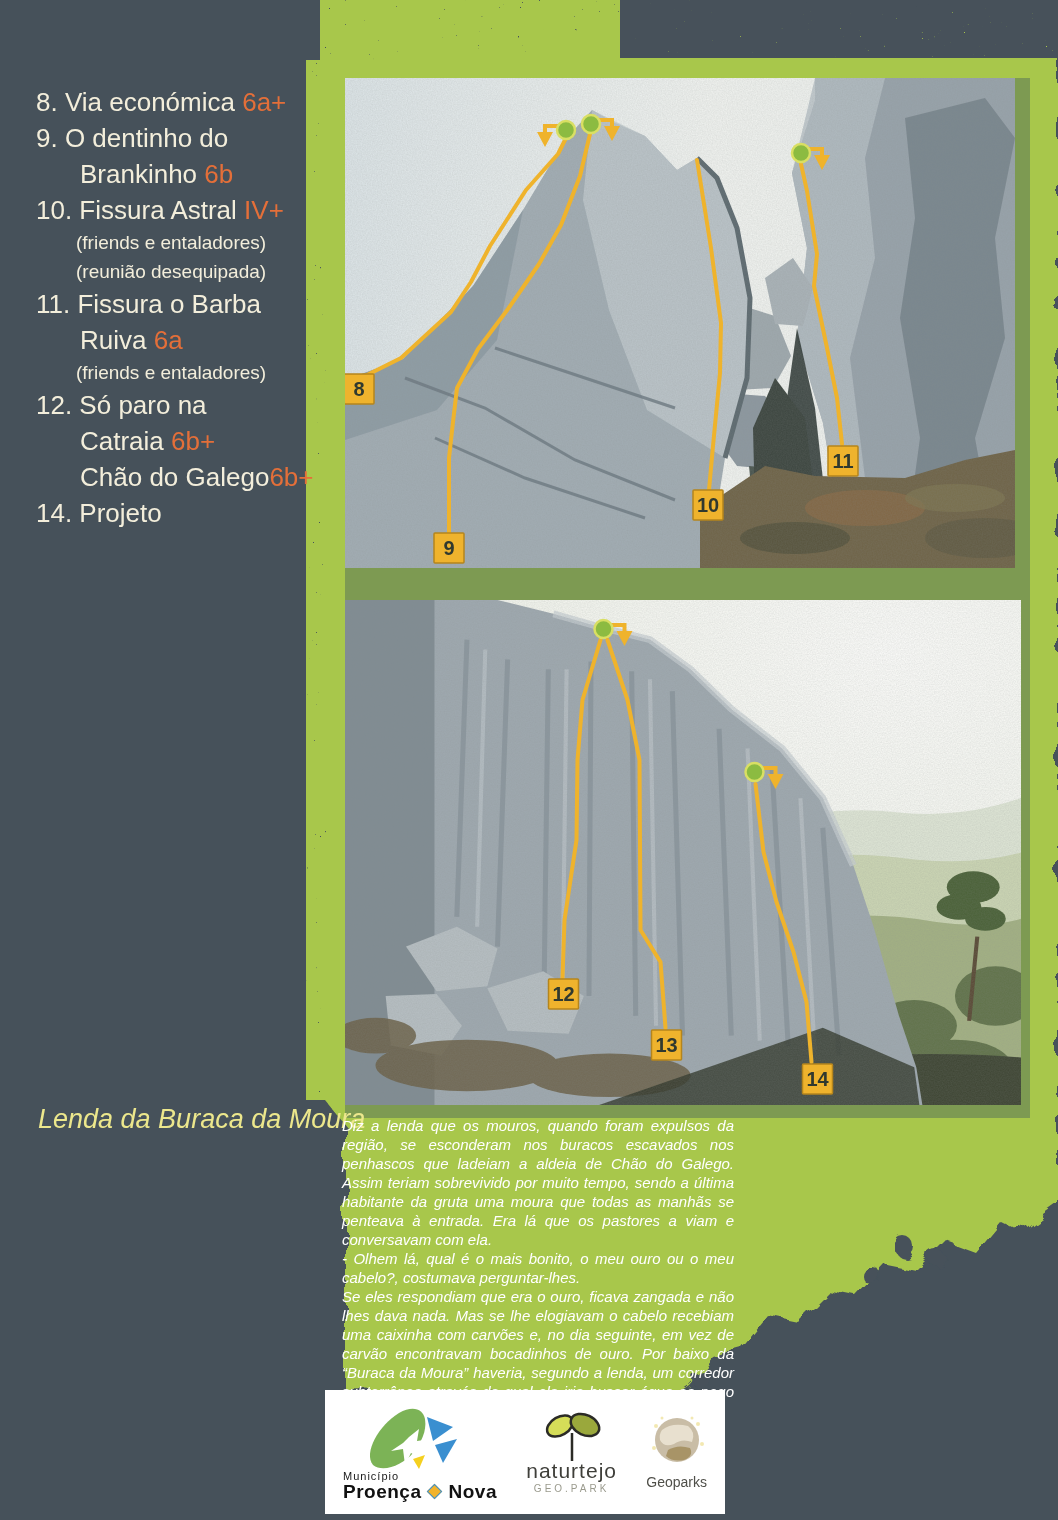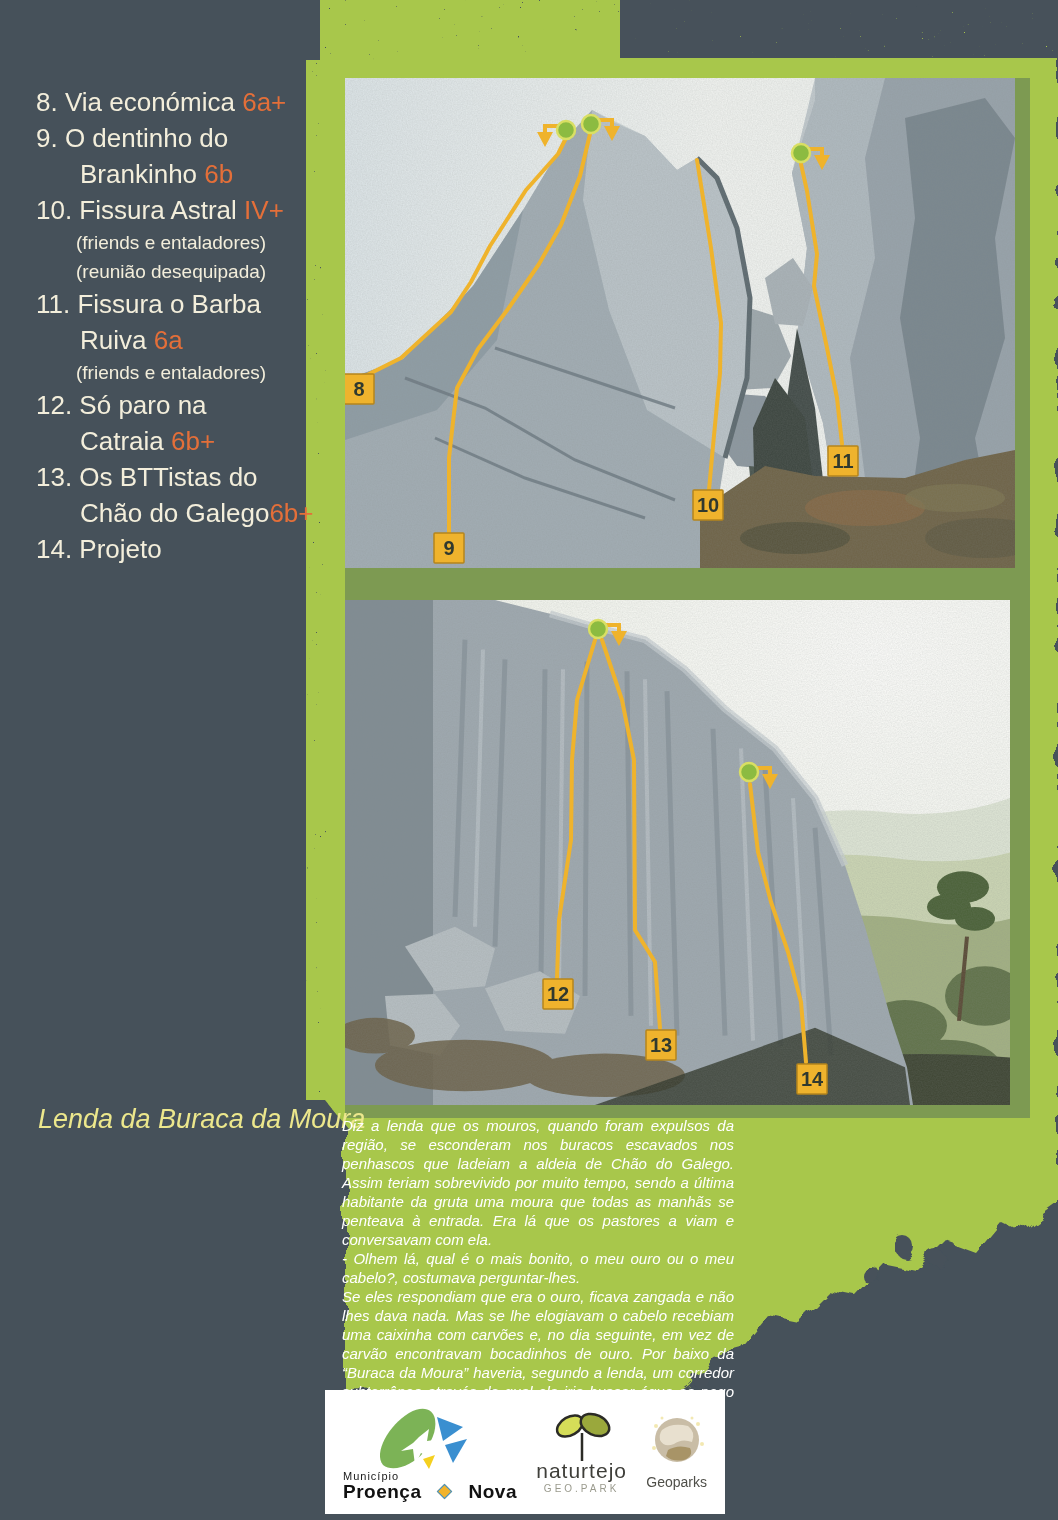--- a/index.html
+++ b/index.html
@@ -5,21 +5,21 @@
   html,body{margin:0;padding:0;background:#2a3138;}
   .page{
     position:relative;width:1058px;height:1520px;margin:0 auto;
     background:#46515a;overflow:hidden;
     font-family:"Liberation Sans",sans-serif;
   }
   .bg-svg{position:absolute;left:0;top:0;width:1058px;height:1520px;display:block;}
   .olive-mat{position:absolute;left:345px;top:78px;width:685px;height:1040px;background:#7d9a52;}
   .photo{position:absolute;overflow:hidden;}
   .photo-upper{left:345px;top:78px;width:670px;height:490px;}
-  .photo-lower{left:345px;top:600px;width:665px;height:505px;}
+  .photo-lower{left:345px;top:600px;width:665px;height:505px;padding-left:11px;}
   .photo svg.scene{position:absolute;left:0;top:0;width:100%;height:100%;display:block;}
   .photo svg.overlay{position:absolute;left:0;top:0;width:100%;height:100%;display:block;}
   .route-path{fill:none;stroke:#efb32c;stroke-width:4;stroke-linejoin:round;stroke-linecap:round;}
   .route-list{position:absolute;left:36px;top:84px;width:302px;color:#f3eedb;}
   .route-line-text{font-size:26px;line-height:36px;white-space:nowrap;}
   .route-line-text.wrap{padding-left:44px;}
   .route-line-text .grade{color:#e46f39;}
   .route-note{font-size:19px;line-height:29px;padding-left:40px;white-space:nowrap;color:#f3eedb;}
   .legend-title{
     position:absolute;left:38px;top:1104px;width:310px;
@@ -32,21 +32,21 @@
   }
   .legend-text p{margin:0;}
   .logo-box{
     position:absolute;left:325px;top:1390px;width:400px;height:124px;
     background:#ffffff;display:flex;align-items:center;justify-content:space-between;
     padding:6px 18px;box-sizing:border-box;
   }
   .logo{display:flex;flex-direction:column;align-items:center;}
   .muni-text{line-height:1;margin-top:-6px;}
   .muni-line1{font-size:11px;color:#1a1a1a;letter-spacing:1px;}
-  .muni-line2{font-size:19px;font-weight:bold;color:#111;letter-spacing:.5px;display:flex;align-items:center;gap:18px;}
+  .muni-line2{font-size:19px;font-weight:bold;color:#111;letter-spacing:.5px;display:flex;align-items:center;gap:8px;}
   .diamond{width:9px;height:9px;background:#f2b32b;transform:rotate(45deg);display:inline-block;border:1px solid #3a8fd0;}
   .naturtejo-name{font-size:21px;color:#3f3f3a;letter-spacing:1px;margin-top:-4px;}
   .naturtejo-sub{font-size:10px;color:#9a9a8d;letter-spacing:3px;}
   .geoparks-name{font-size:14px;font-weight:normal;color:#4f4f49;margin-top:2px;}
 </style>
 </head>
 <body>
 
 <div class="page">
 
@@ -285,21 +285,20 @@
       <div class="route-entry">
         <div class="route-line-text"><span>11. Fissura o Barba</span></div>
         <div class="route-line-text wrap"><span>Ruiva </span><span class="grade">6a</span></div>
         <div class="route-note">(friends e entaladores)</div>
       </div>
       <div class="route-entry">
         <div class="route-line-text"><span>12. Só paro na</span></div>
         <div class="route-line-text wrap"><span>Catraia </span><span class="grade">6b+</span></div>
       </div>
       <div class="route-entry">
-        <div class="route-line-text"><span>13. Os BTTistas do</span></div>
         <div class="route-line-text wrap"><span>Chão do Galego</span><span class="grade">6b+</span></div>
       </div>
       <div class="route-entry">
         <div class="route-line-text"><span>14. Projeto</span></div>
       </div>
     </div>
 
   <div class="legend-title">Lenda da Buraca da Moura</div>
   <div class="legend-text">
       <p>Diz a lenda que os mouros, quando foram expulsos da região, se esconderam nos buracos escavados nos penhascos que ladeiam a aldeia de Chão do Galego. Assim teriam sobrevivido por muito tempo, sendo a última habitante da gruta uma moura que todas as manhãs se penteava à entrada. Era lá que os pastores a viam e conversavam com ela.</p>

